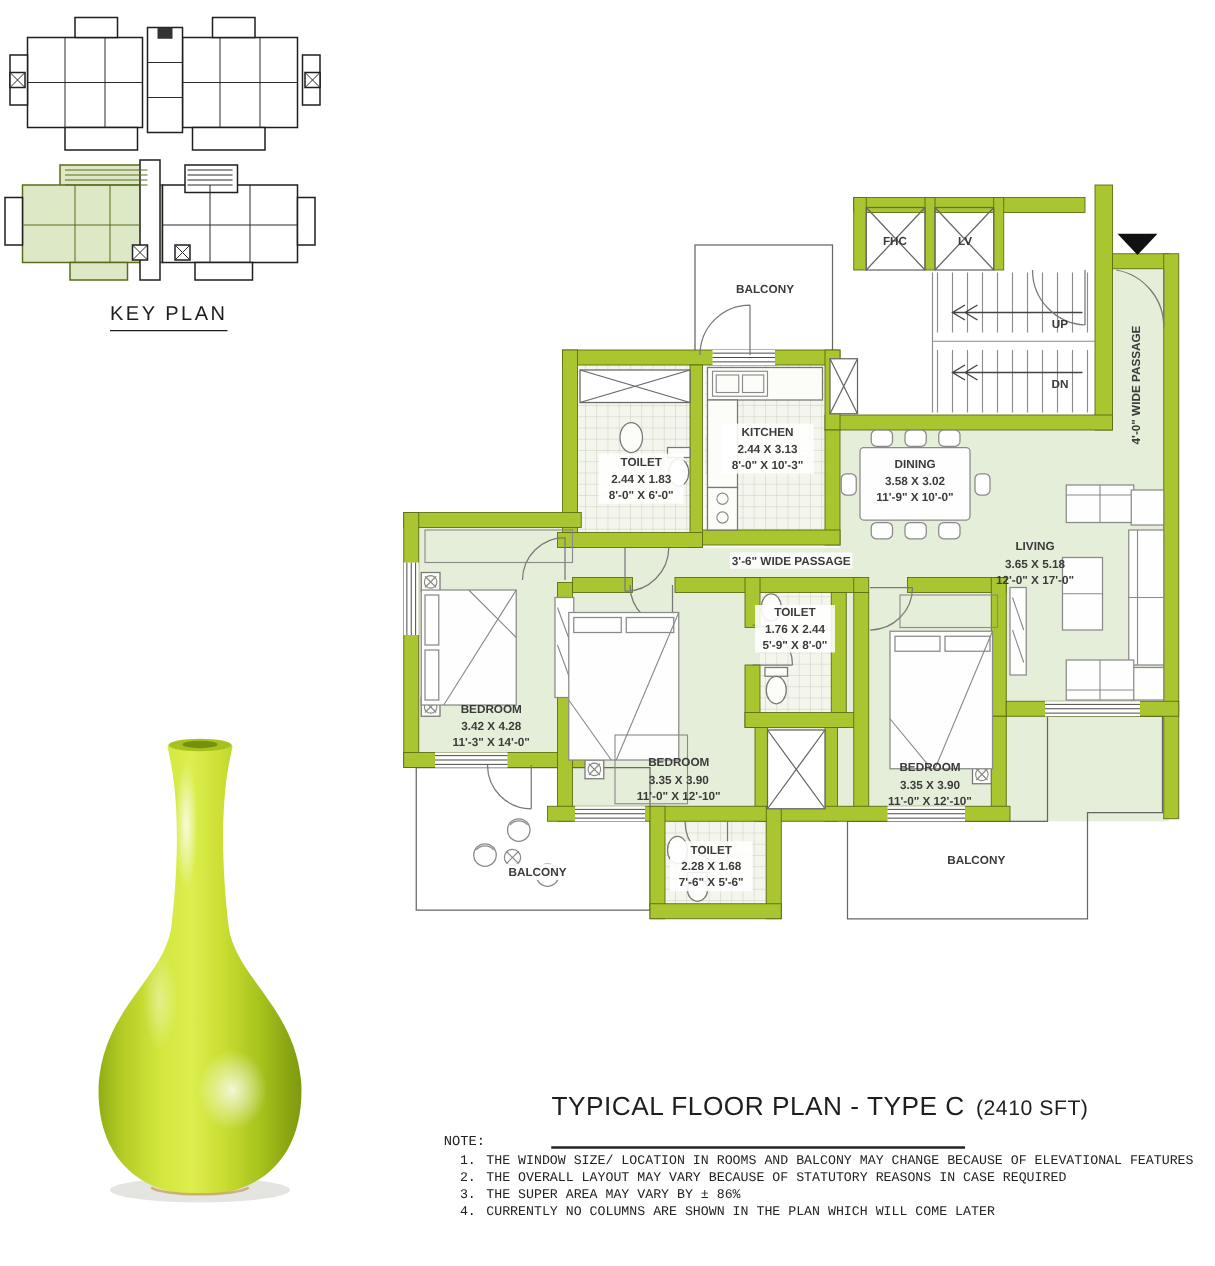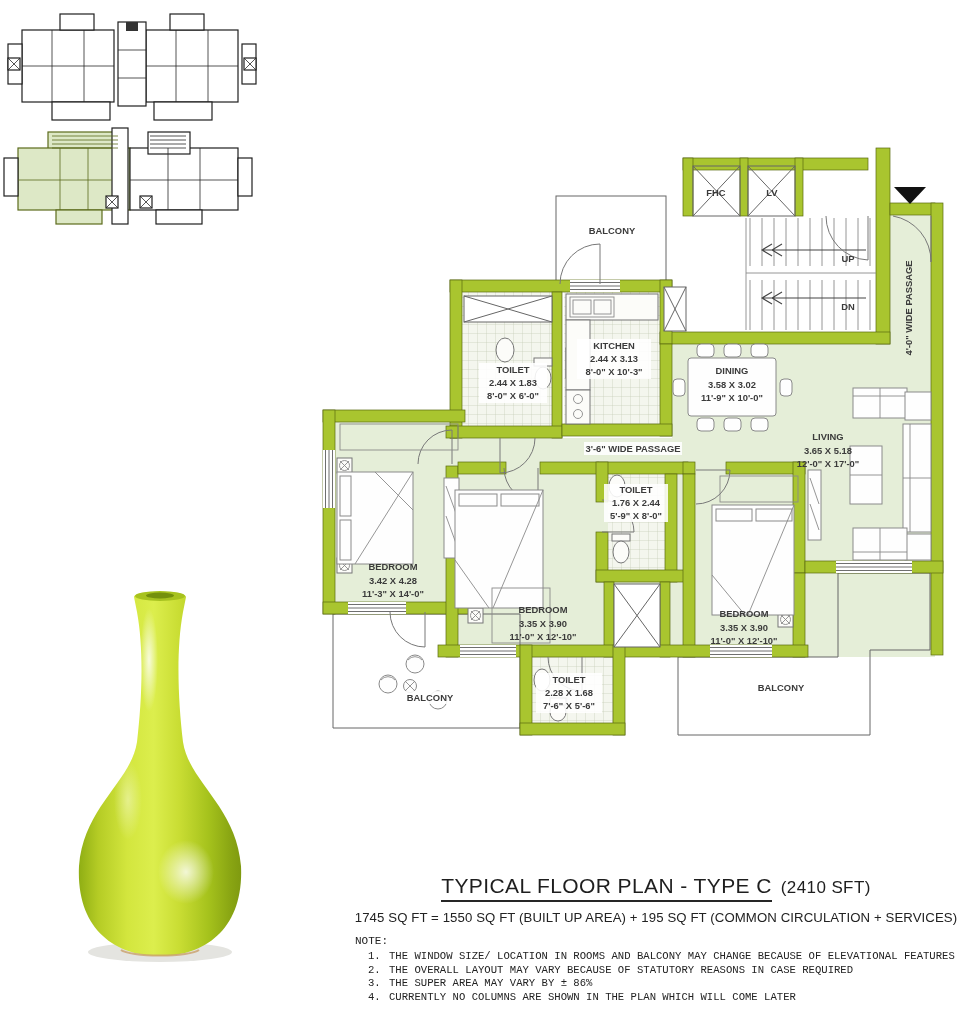--- a/index.html
+++ b/index.html
@@ -6,21 +6,21 @@
   .page{position:relative;width:972px;height:1013px;background:#fff;overflow:hidden;
         font-family:"Liberation Sans",sans-serif;}
   svg{position:absolute;left:0;top:0;}
   
   .keyplan-label{position:absolute;left:40px;top:243px;width:190px;text-align:center;}
   .keyplan-label span{display:inline-block;font-size:16px;letter-spacing:2px;color:#1d1d1d;
         border-bottom:1.6px solid #1d1d1d;padding-bottom:3px;}
   
   .footer{position:absolute;left:345px;top:874px;width:622px;color:#1e1e1e;}
   .f-title{text-align:center;font-size:21px;letter-spacing:.4px;white-space:nowrap;}
-  .f-title .t-main{border-bottom:2px solid #262626;padding-bottom:3px;}
+  .f-title .t-main{border-bottom:2px solid #262626;padding-bottom:20px;}
   .f-title .t-suffix{font-size:17px;margin-left:9px;}
   .f-area{text-align:center;font-size:13.2px;margin-top:12px;letter-spacing:.1px;color:#222;}
   .f-note{margin-top:10px;font-size:11px;color:#222;margin-left:10px;font-family:Liberation Mono, monospace;}
   .f-note ol{margin:3px 0 15px 0;padding-left:32px;font-size:10.6px;line-height:13.2px;color:#222;}
   .f-note li{margin:0 0 .5px 0;padding-left:2px;}
   
   .wall{fill:#a9c52f;stroke:#5a6a10;stroke-width:.7;}
   .thin{fill:none;stroke:#666;stroke-width:1;}
   .furn{fill:#fefefe;stroke:#8a8a8a;stroke-width:1;}
   .furn2{fill:none;stroke:#8a8a8a;stroke-width:.9;}
@@ -470,26 +470,28 @@
       C142,700 144,650 137,612 Z"></path>
     <ellipse cx="160" cy="596" rx="25" ry="5" fill="#a7c21f"></ellipse>
     <ellipse cx="160" cy="595.5" rx="14" ry="3" fill="#74900c"></ellipse>
     <ellipse cx="149" cy="660" rx="9" ry="52" fill="url(#hglow)"></ellipse>
     <ellipse cx="186" cy="872" rx="28" ry="32" fill="url(#hglow)"></ellipse>
     <ellipse cx="128" cy="800" rx="14" ry="40" fill="url(#hglow)" opacity=".5"></ellipse>
     <path d="M121,950 A40,7 0 0 0 199,950" fill="none" stroke="#c9a06b" stroke-width="2" opacity=".8"></path>
   </g>
 </svg>
 
+<div class="keyplan-label">
+  <span>KEY PLAN</span>
+</div>
 
 <div class="footer">
   <div class="f-title">
     <span class="t-main">TYPICAL FLOOR PLAN - TYPE C</span><span class="t-suffix">(2410 SFT)</span>
   </div>
-  <div class="f-area">1745 SQ FT = 1550 SQ FT (BUILT UP AREA) + 195 SQ FT (COMMON CIRCULATION + SERVICES)</div>
   <div class="f-note">
     <span>NOTE:</span>
     <ol>
       <li>THE WINDOW SIZE/ LOCATION IN ROOMS AND BALCONY MAY CHANGE BECAUSE OF ELEVATIONAL FEATURES</li>
       <li>THE OVERALL LAYOUT MAY VARY BECAUSE OF STATUTORY REASONS IN CASE REQUIRED</li>
       <li>THE SUPER AREA MAY VARY BY ± 86%</li>
       <li>CURRENTLY NO COLUMNS ARE SHOWN IN THE PLAN WHICH WILL COME LATER</li>
     </ol>
   </div>
 </div>

